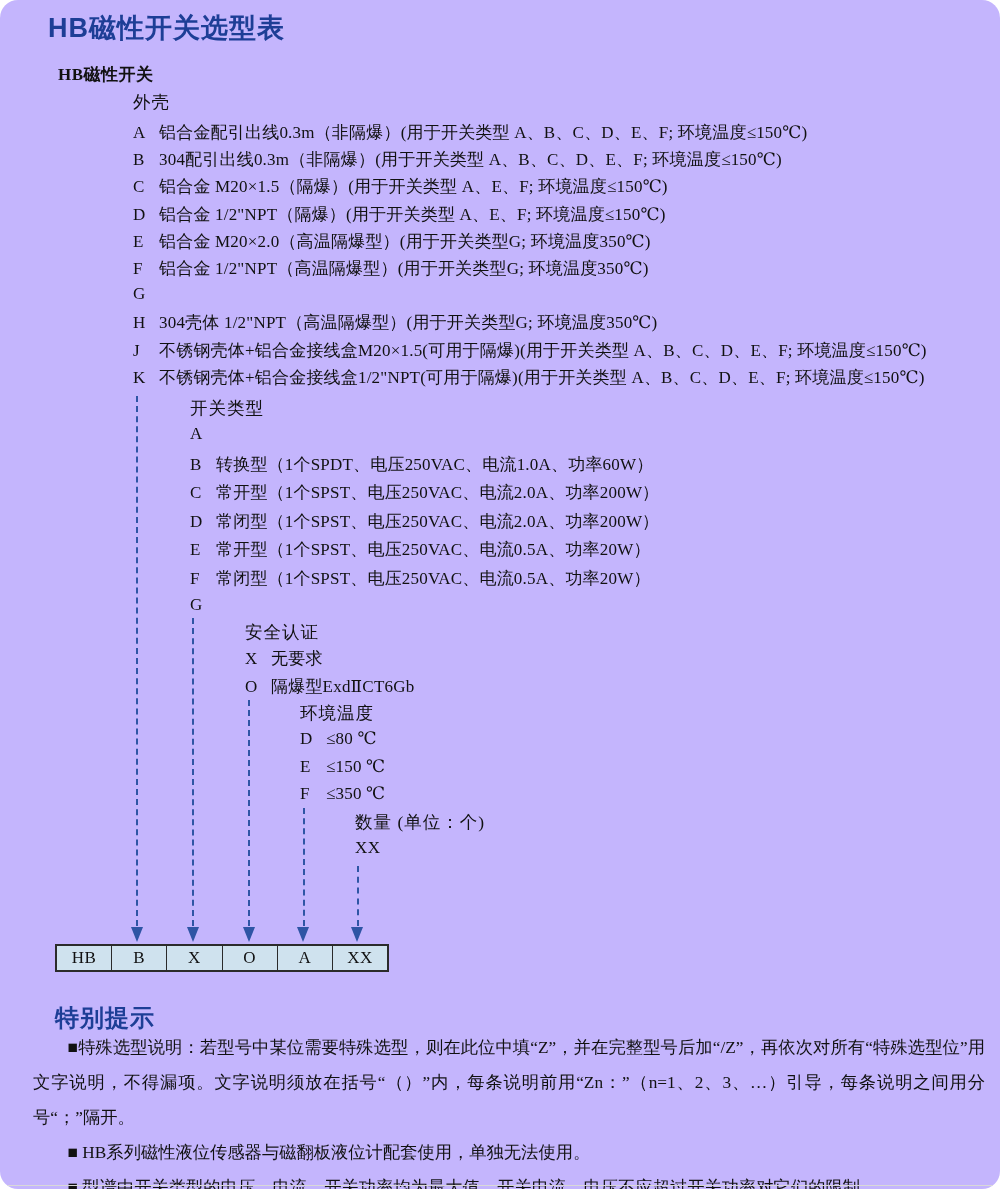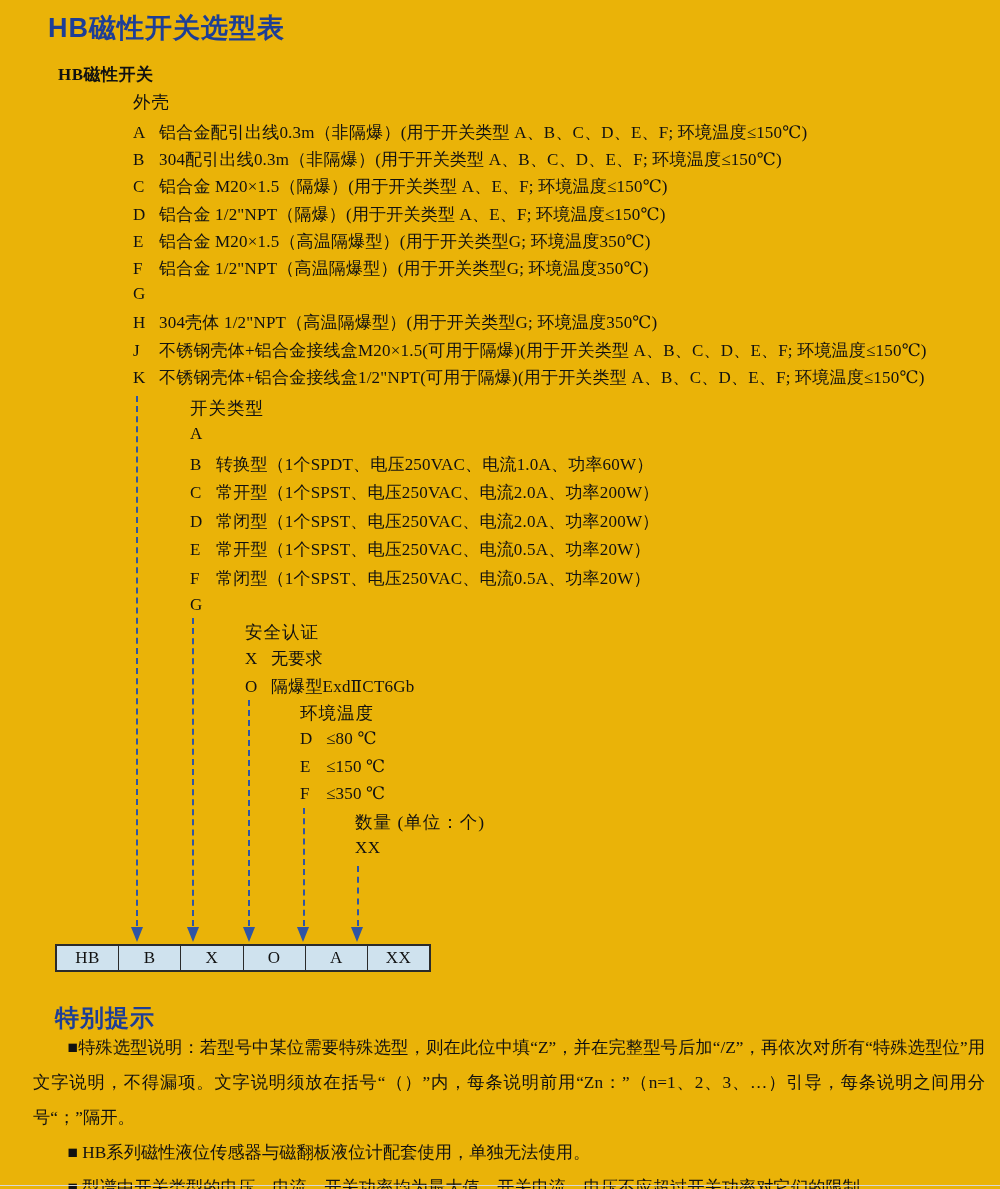--- a/index.html
+++ b/index.html
@@ -7,24 +7,25 @@
     --line:#2f55a5;
     --tfill:#cfe2ee;
     --tborder:#2b2b2b;
     --ink:#111111;
   }
   *{margin:0;padding:0;box-sizing:border-box;}
   html,body{background:#ffffff;}
   .page{
     position:relative;
     width:1000px;height:1189px;
-    background:#eab308;
+    background:#c4b5fd;
     font-family:"Liberation Serif","DejaVu Serif",serif;
     color:var(--ink);
     overflow:hidden;
+    border-radius:18px;
   }
   .title{
     position:absolute;left:48px;top:10px;
     font-family:"Liberation Sans","DejaVu Sans",sans-serif;
     font-weight:bold;font-size:27px;color:var(--accent);
     letter-spacing:1px;
   }
   .root-label{
     position:absolute;left:58px;top:63px;
     font-size:17px;font-weight:600;letter-spacing:.5px;
@@ -45,21 +46,21 @@
     position:absolute;width:0;
     border-left:2.5px dashed var(--line);
   }
   .arrow{
     position:absolute;width:0;height:0;
     border-left:6.5px solid transparent;
     border-right:6.5px solid transparent;
     border-top:15px solid var(--line);
   }
   .model-table{
-    position:absolute;left:55px;top:944px;width:376px;height:28px;
+    position:absolute;left:55px;top:944px;width:334px;height:28px;
     display:flex;border:2px solid var(--tborder);background:var(--tfill);
   }
   .model-cell{
     flex:1;display:flex;align-items:center;justify-content:center;
     font-size:17px;border-left:1.8px solid var(--tborder);
     background:var(--tfill);letter-spacing:.5px;
   }
   .model-cell:first-child{border-left:none;}
   .notes-heading{
     position:absolute;left:55px;top:1002px;
@@ -99,21 +100,21 @@
     <div class="row">
         <span class="code">C</span>
         <span class="desc">铝合金 M20×1.5（隔爆）(用于开关类型 A、E、F; 环境温度≤150℃)</span>
       </div>
     <div class="row">
         <span class="code">D</span>
         <span class="desc">铝合金 1/2"NPT（隔爆）(用于开关类型 A、E、F; 环境温度≤150℃)</span>
       </div>
     <div class="row">
         <span class="code">E</span>
-        <span class="desc">铝合金 M20×1.5（高温隔爆型）(用于开关类型G; 环境温度350℃)</span>
+        <span class="desc">铝合金 M20×2.0（高温隔爆型）(用于开关类型G; 环境温度350℃)</span>
       </div>
     <div class="row">
         <span class="code">F</span>
         <span class="desc">铝合金 1/2"NPT（高温隔爆型）(用于开关类型G; 环境温度350℃)</span>
       </div>
     <div class="row">
         <span class="code">G</span>
       </div>
     <div class="row">
         <span class="code">H</span>

